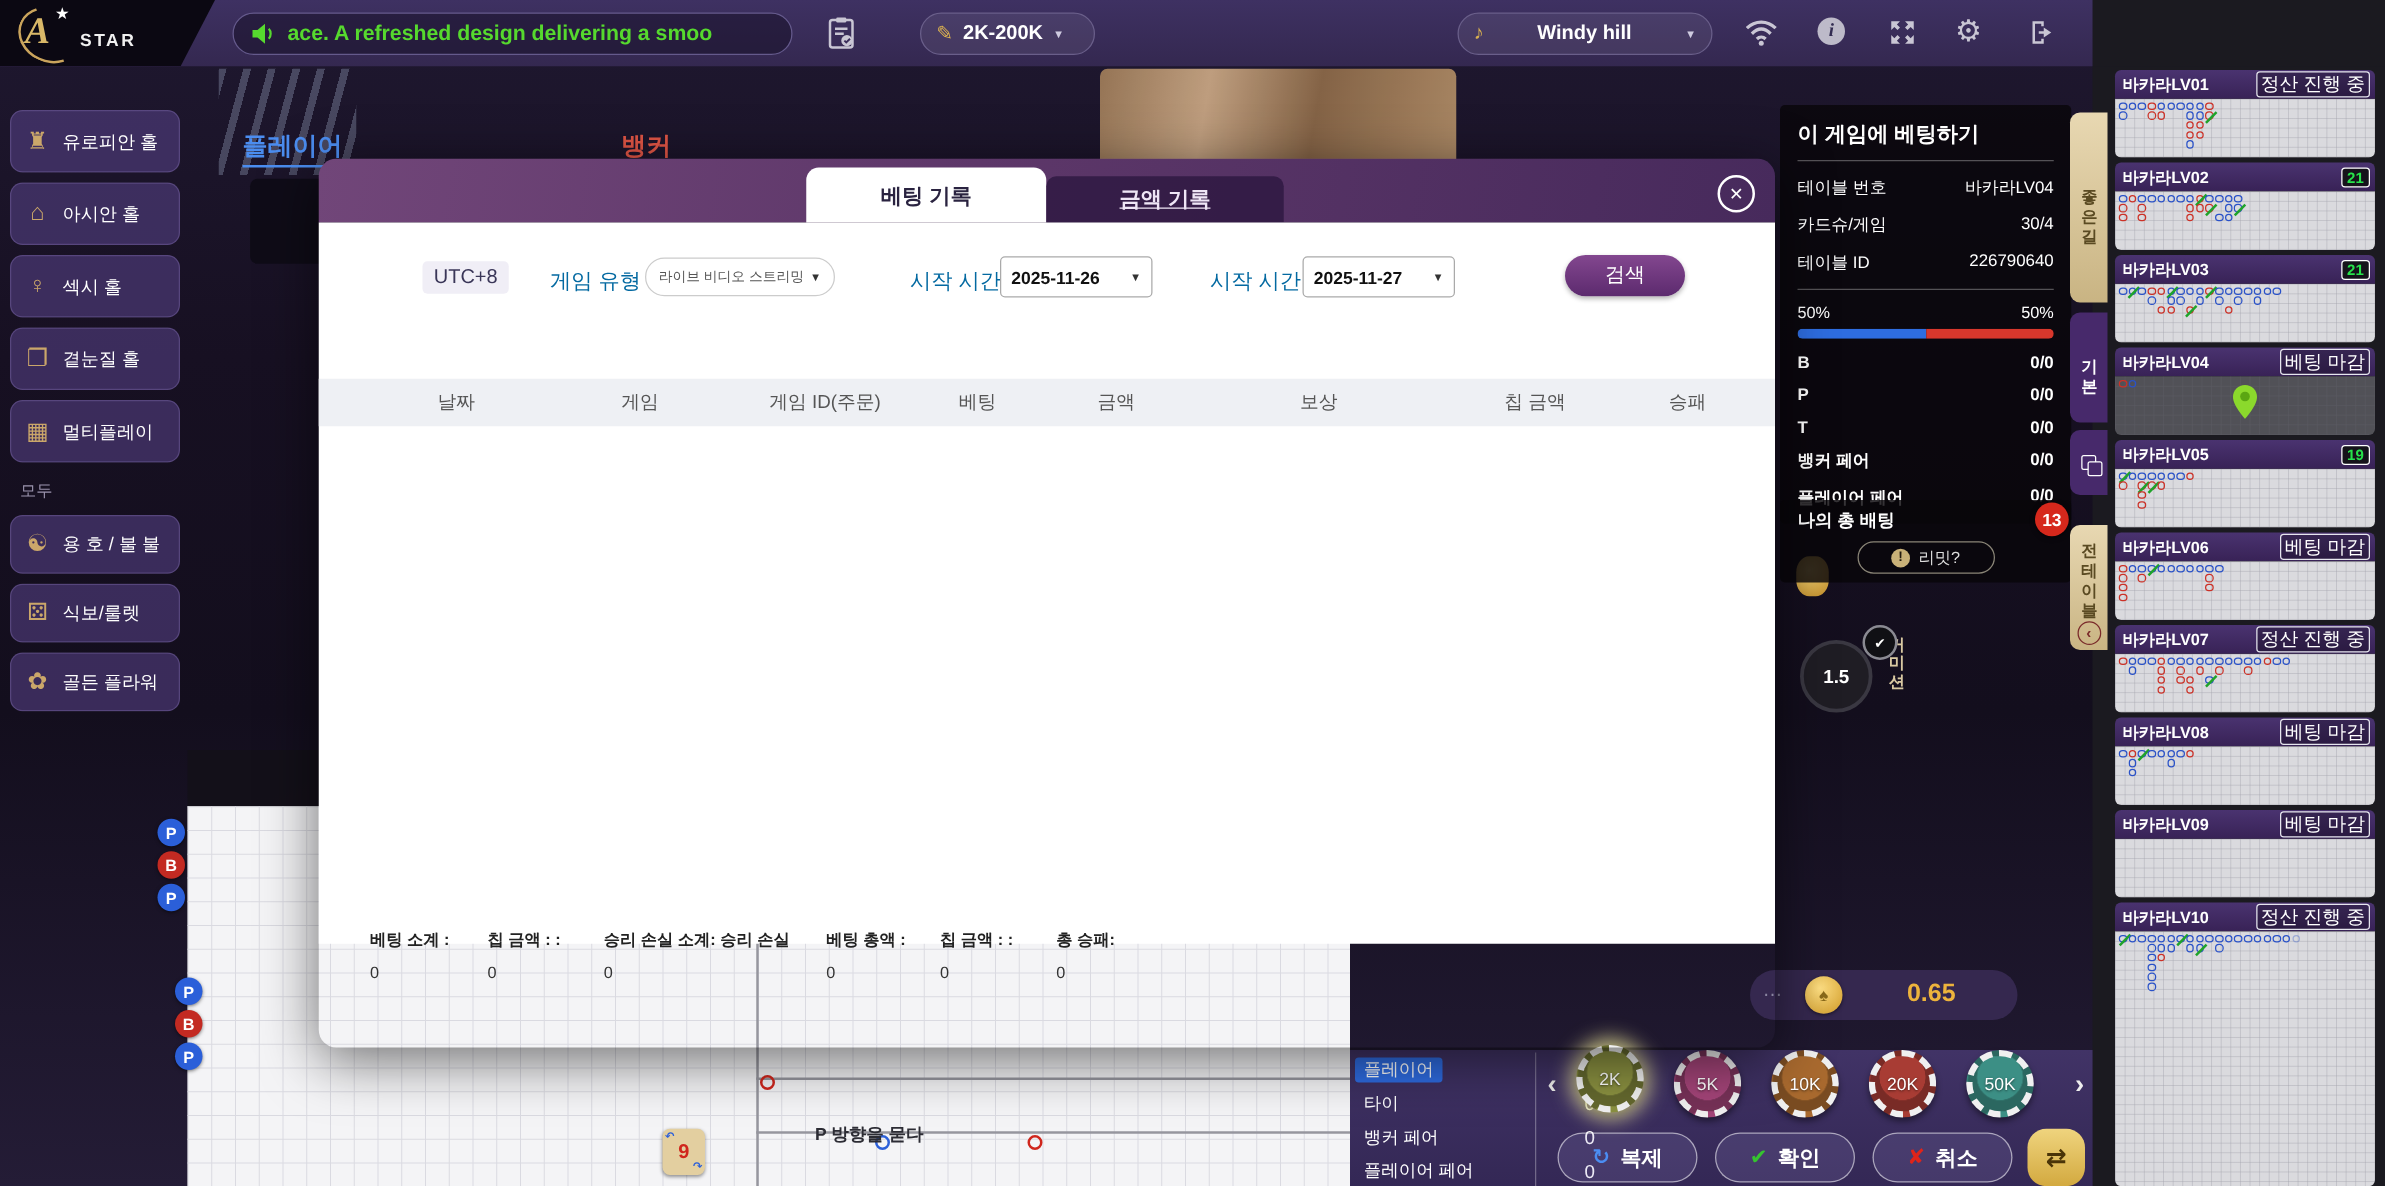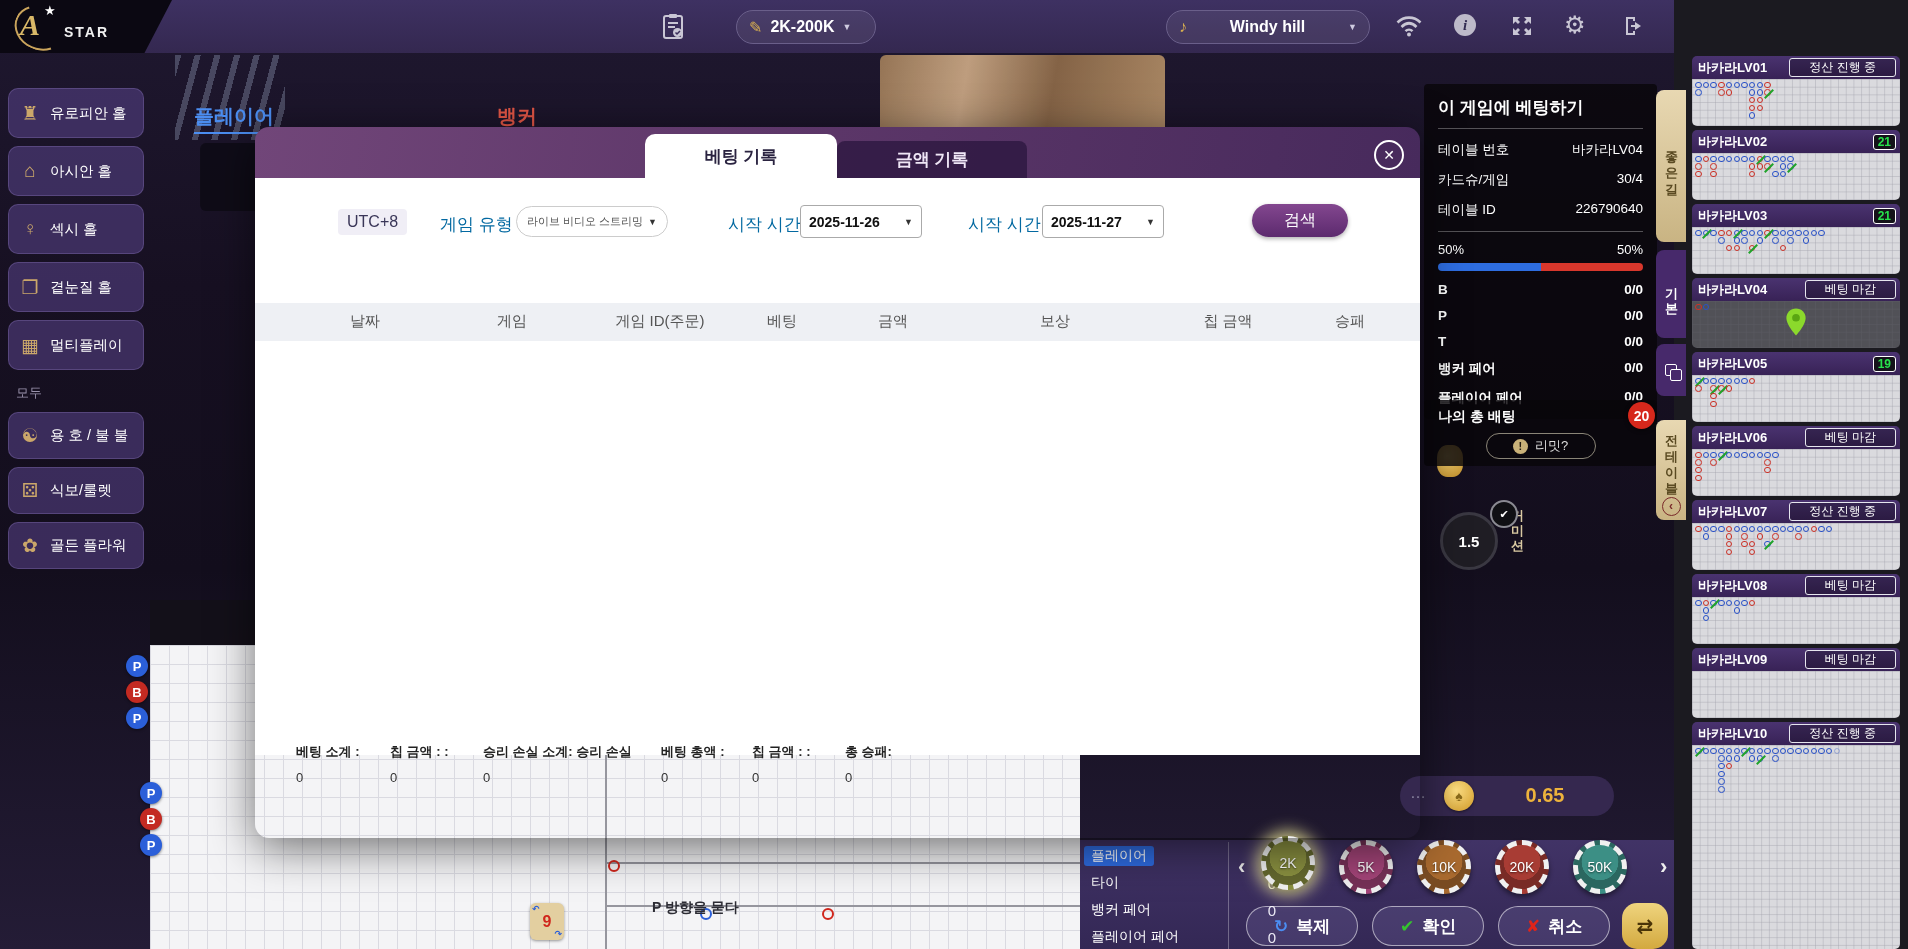--- a/index.html
+++ b/index.html
@@ -87,21 +87,21 @@
   .sb-section{color:#9a93ad;font-size:13px;margin:14px 0 10px 8px;}
   
   .modal{position:absolute;left:255px;top:127px;width:1165px;height:711px;z-index:40;
     border-radius:14px;box-shadow:0 10px 45px rgba(0,0,0,.55);}
   .modal-head{position:absolute;left:0;top:0;width:100%;height:51px;border-radius:14px 14px 0 0;
     background:linear-gradient(100deg,#714679 0%,#5d3769 45%,#472a5c 100%);}
   .tab{position:absolute;display:flex;align-items:center;justify-content:center;cursor:pointer;
     font-size:17px;font-weight:bold;}
   .tab-active{left:390px;top:7px;width:192px;height:44px;background:#fff;border-radius:10px 10px 0 0;color:#2a2340;}
   .tab-inactive{left:582px;top:14px;width:190px;height:37px;background:rgba(42,22,62,.75);
-    border-radius:8px 8px 0 0;color:#efe6f6;}
+    border-radius:8px 8px 0 0;color:#efe6f6;text-decoration:underline;}
   .modal-close{position:absolute;right:16px;top:13px;width:26px;height:26px;border:2px solid #fff;
     border-radius:50%;color:#fff;font-size:14px;display:flex;align-items:center;justify-content:center;cursor:pointer;}
   .modal-body{position:absolute;left:0;top:51px;width:100%;height:577px;background:#fff;}
   .modal-foot{position:absolute;left:0;top:628px;width:100%;height:83px;background:#e9e5f2;border-radius:0 0 14px 14px;}
   .filters{position:absolute;left:0;top:27px;width:100%;height:34px;}
   .utc{position:absolute;left:83px;top:4px;background:#f0eef6;border-radius:4px;padding:4px 9px;
     color:#3a3658;font-size:16px;}
   .flabel{position:absolute;top:8px;color:#0369a1;font-size:17px;}
   .fselect{position:absolute;display:flex;align-items:center;justify-content:space-between;
     background:#fff;box-sizing:border-box;cursor:pointer;}
@@ -153,21 +153,21 @@
   .st-ico::after{content:"";position:absolute;left:4px;top:4px;width:10px;height:10px;
     border:1.6px solid #fff;border-radius:2px;background:#47296b;}
   .st-chev{width:17px;height:17px;border:1.5px solid #7a2a2a;border-radius:50%;color:#7a2a2a;
     font-size:12px;font-weight:bold;display:flex;align-items:center;justify-content:center;margin-top:8px;}
   
   .rightcol{position:absolute;left:1674px;top:0;width:234px;height:949px;background:#1b1a20;z-index:10;}
   .tcard{position:absolute;left:18px;width:208px;cursor:pointer;}
   .tcard-h{height:23px;background:linear-gradient(#4a3370,#382256);border-radius:5px 5px 0 0;
     display:flex;align-items:center;justify-content:space-between;padding:0 4px 0 6px;}
   .tname{color:#fff;font-weight:bold;font-size:13px;}
-  .badge-status{font-size:12px;color:#fff;border:1px solid #e6e6ee;border-radius:3px;padding:0 19px;
+  .badge-status{font-size:15px;color:#fff;border:1px solid #e6e6ee;border-radius:3px;padding:0 3px;
     background:rgba(0,0,0,.25);white-space:nowrap;}
   .badge-count{font-size:12px;font-weight:bold;color:#27e24b;border:1px solid #fff;border-radius:3px;
     padding:0 4px;background:#15131a;}
   .tcard-b{position:relative;height:47px;background-color:#dadade;border-radius:0 0 5px 5px;overflow:hidden;
     background-image:linear-gradient(rgba(165,165,175,.45) 1px,transparent 1px),
       linear-gradient(90deg,rgba(165,165,175,.45) 1px,transparent 1px);
     background-size:7.7px 7.7px;}
   .tcard-b.dark{background-color:#515157;background-image:linear-gradient(rgba(90,90,98,.6) 1px,transparent 1px),
       linear-gradient(90deg,rgba(90,90,98,.6) 1px,transparent 1px);}
   .bead{position:absolute;width:4.6px;height:4.6px;border-radius:50%;border:1.6px solid;box-sizing:content-box;}
@@ -252,20 +252,27 @@
   <div class="decor prop-comm">커미션</div>
 
   <div class="topstrip"></div>
   <div class="topbar">
     <div class="logo">
       <div class="logo-swoosh"></div>
       <span class="logo-star">★</span>
       <span class="logo-a">A</span>
       <span class="logo-text">STAR</span>
     </div>
+    <div class="announce">
+      <svg width="20" height="20" viewBox="0 0 20 20">
+          <path d="M1 7h4l6-5v16l-6-5H1z" fill="#56d92e"></path>
+          <path d="M14 6c2 2 2 6 0 8" stroke="#56d92e" stroke-width="1.8" fill="none"></path>
+        </svg>
+      <span class="announce-text">ace. A refreshed design delivering a smoo</span>
+    </div>
     <div class="tb-icon" style="left:662px;top:13px">
       <svg width="22" height="27" viewBox="0 0 22 27">
           <rect x="2" y="3" width="18" height="22" rx="2" fill="none" stroke="#c9c6d4" stroke-width="2"></rect>
           <rect x="7" y="1" width="8" height="4" rx="1" fill="#c9c6d4"></rect>
           <path d="M6 10h10M6 14h7" stroke="#c9c6d4" stroke-width="2"></path>
           <circle cx="15.5" cy="19.5" r="4.5" fill="#c9c6d4"></circle>
           <path d="M13.5 19.5l1.5 1.5 3-3" stroke="#3a2d5a" stroke-width="1.5" fill="none"></path>
         </svg>
     </div>
     <div class="pill" style="left:736px;width:140px">
@@ -396,21 +403,21 @@
   <div class="gpanel2">
     <div class="gp2-row">
       <span>나의 총 배팅</span>
       <span>0</span>
     </div>
     <div class="limit-btn">
       <span class="limit-bang">!</span>
       <span>리밋?</span>
     </div>
   </div>
-  <div class="badge13">20</div>
+  <div class="badge13">13</div>
 
   <div class="side-tab st-tan" style="top:90px;height:152px">
     <span class="st-text">좋은길</span>
   </div>
   <div class="side-tab st-purple" style="top:250px;height:88px">
     <span class="st-text">기본</span>
   </div>
   <div class="side-tab st-purple" style="top:344px;height:52px">
     <span class="st-ico"></span>
   </div>

